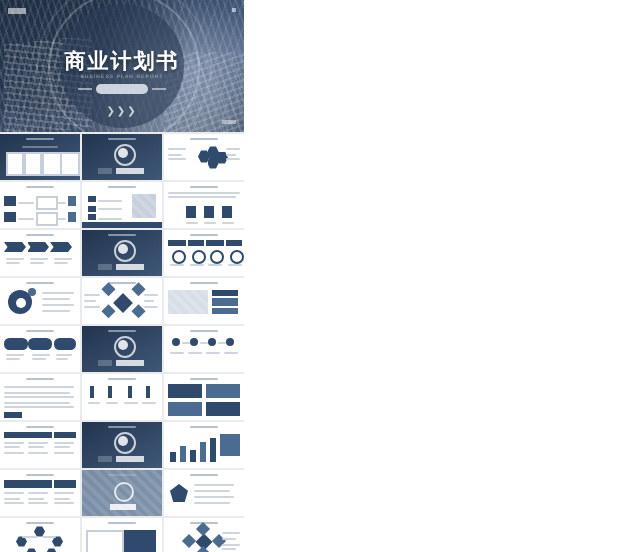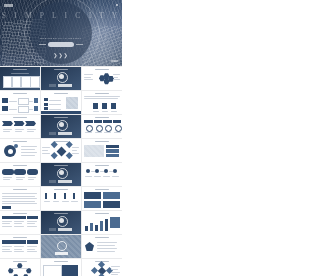--- a/index.html
+++ b/index.html
@@ -76,21 +76,21 @@
   <div class="hero">
     <div class="hero-photo"></div>
     <div class="hero-bldg"></div>
     <div class="hero-bldg2"></div>
     <div class="hero-ring2"></div>
     <div class="hero-ring"></div>
     <div class="hero-disc"></div>
     <div class="hero-tl"></div>
     <div class="hero-tr"></div>
     <div class="hero-br"></div>
-    <div class="hero-word">S I M P L I C I T Y</div>
+    <div class="hero-title">商业计划书</div>
     <div class="hero-sub">BUSINESS  PLAN  REPORT</div>
     <div class="hero-btnrow">
       <span class="hero-dash"></span>
       <span class="hero-pill"></span>
       <span class="hero-dash"></span>
     </div>
     <div class="hero-arrows">❯❯❯</div>
   </div>
 
   <div class="grid" id="grid">

